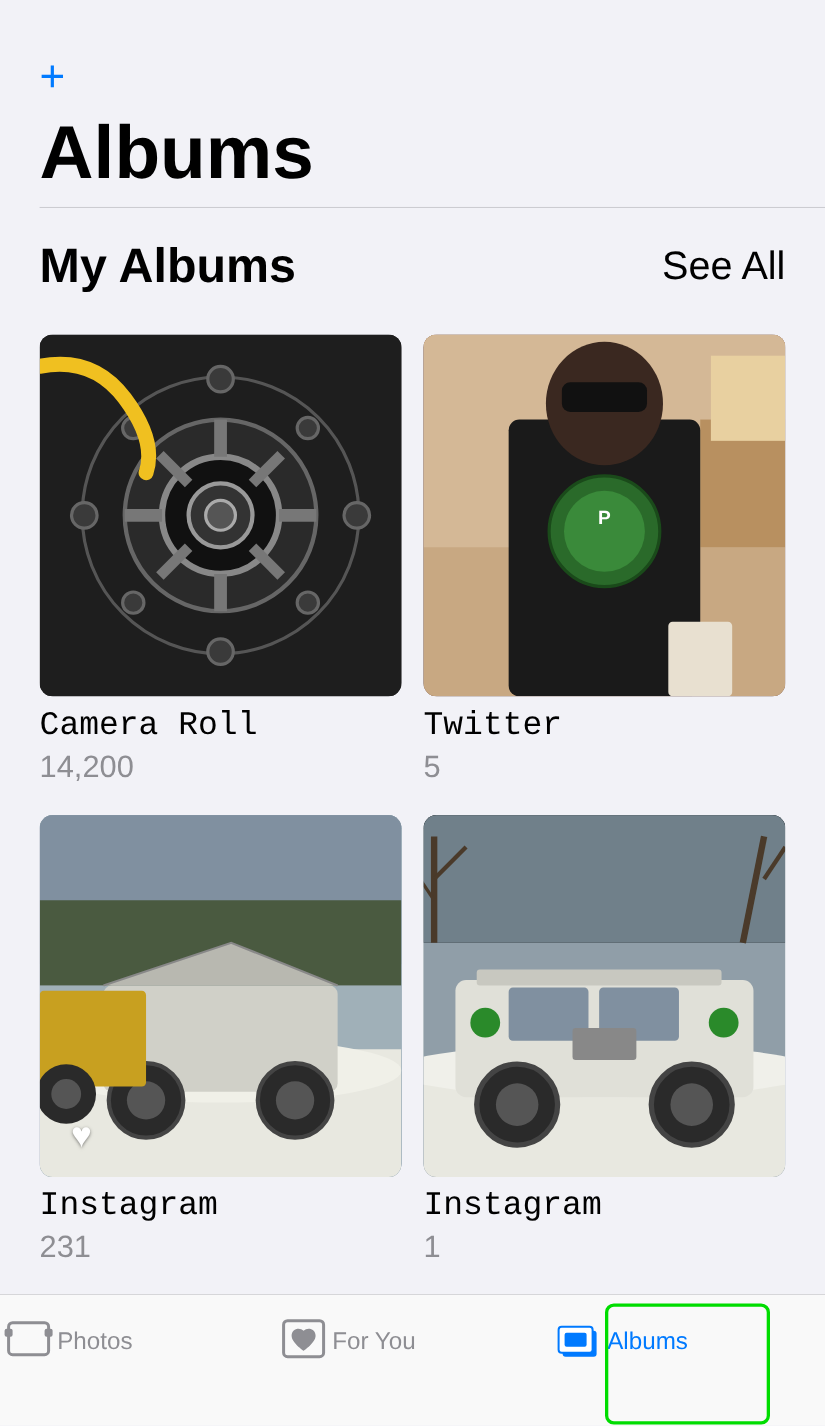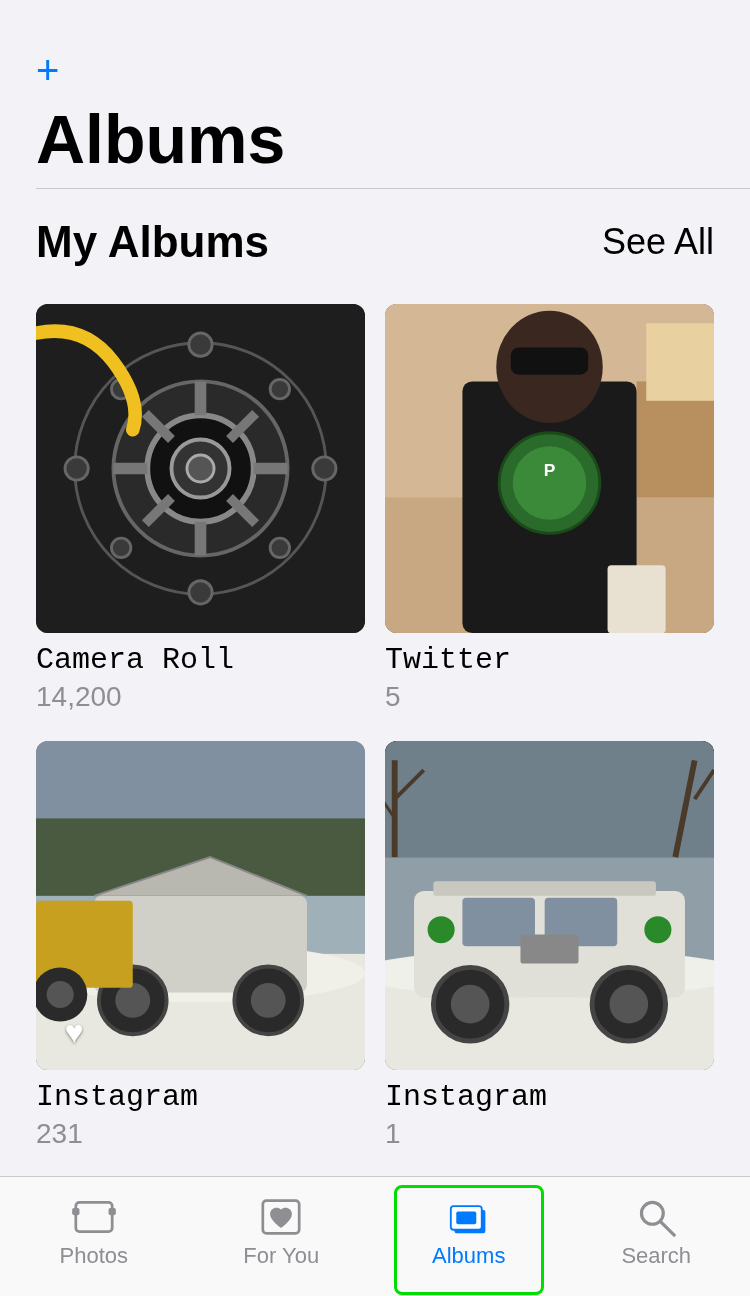--- a/index.html
+++ b/index.html
@@ -132,21 +132,21 @@
       background: rgba(249, 249, 249, 0.94);
       border-top: 1px solid #c8c8cc;
       display: flex;
       align-items: flex-start;
       padding-top: 10px;
     }
 
     .tab-item {
       flex: 1;
       display: flex;
-      flex-direction: column;
+      flex-direction: row;
       align-items: center;
       cursor: pointer;
       padding-top: 8px;
     }
 
     .tab-item.albums-active {
       position: relative;
     }
 
     .albums-active-bg {
@@ -419,23 +419,14 @@
       <svg class="tab-svg" viewBox="0 0 48 44" fill="none" xmlns="http://www.w3.org/2000/svg">
 
         <rect x="8" y="14" width="34" height="26" rx="3" fill="#007aff"></rect>
         <rect x="4" y="10" width="34" height="26" rx="3" fill="white" stroke="#007aff" stroke-width="2"></rect>
         <rect x="10" y="16" width="22" height="14" rx="2" fill="#007aff"></rect>
       </svg>
     </div>
     <div class="tab-label blue">Albums</div>
   </div>
 
-  <div class="tab-item">
-    <div class="tab-icon-wrap">
-      <svg class="tab-svg" viewBox="0 0 48 44" fill="none" xmlns="http://www.w3.org/2000/svg">
-        <circle cx="20" cy="18" r="12" stroke="#8e8e93" stroke-width="3.5" fill="none"></circle>
-        <line x1="29" y1="27" x2="44" y2="42" stroke="#8e8e93" stroke-width="3.5" stroke-linecap="round"></line>
-      </svg>
-    </div>
-    <div class="tab-label">Search</div>
-  </div>
 
 </div>
 
 </body></html>

